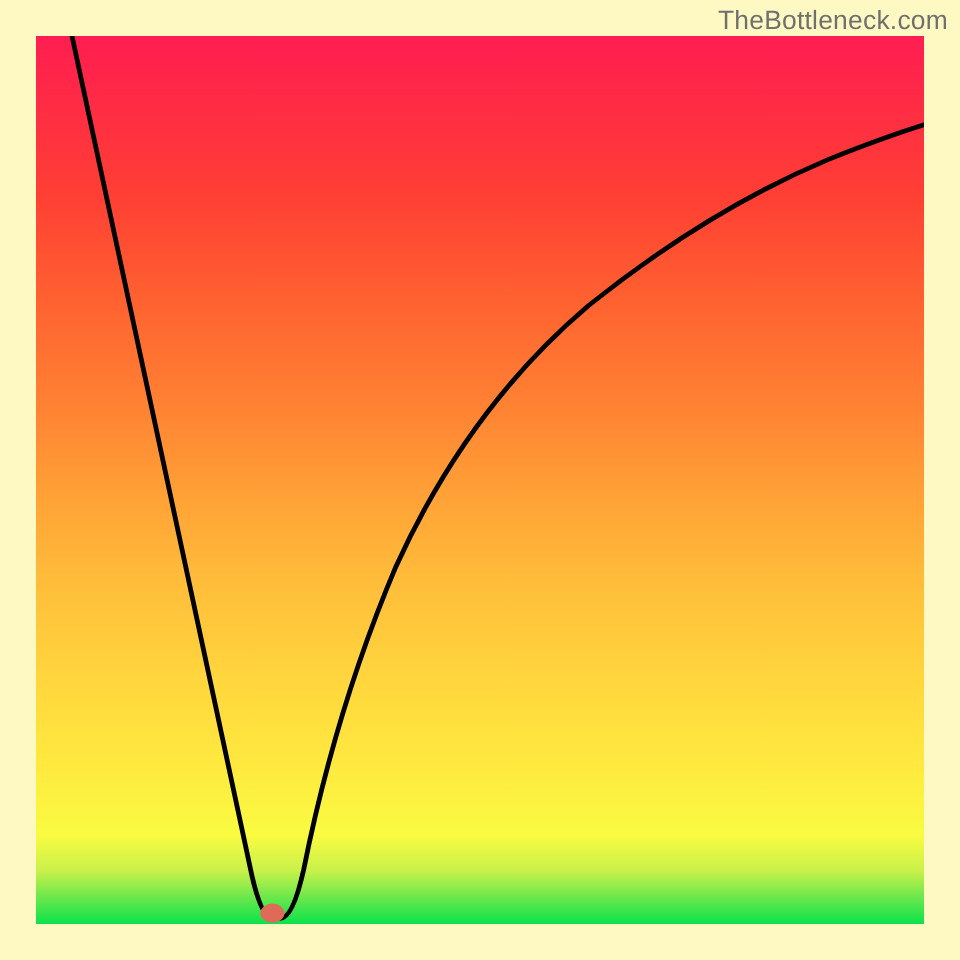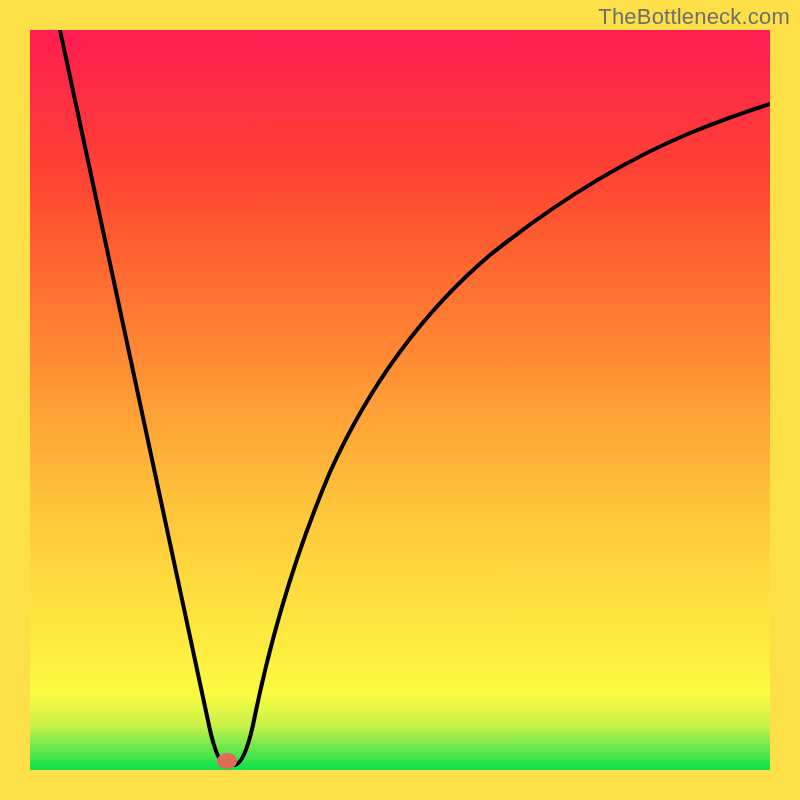--- a/index.html
+++ b/index.html
@@ -7,21 +7,21 @@
     padding: 0;
     width: 800px;
     height: 800px;
     background: #000;
     position: relative;
     font-family: Arial, Helvetica, sans-serif;
   }
   .frame {
     position: absolute;
     inset: 0;
-    background: #fde047;
+    background: #fef9c3;
   }
   .plot-area {
     position: absolute;
     top: 30px;
     left: 30px;
     width: 740px;
     height: 740px;
     overflow: hidden;
   }
   .gradient-bg {

